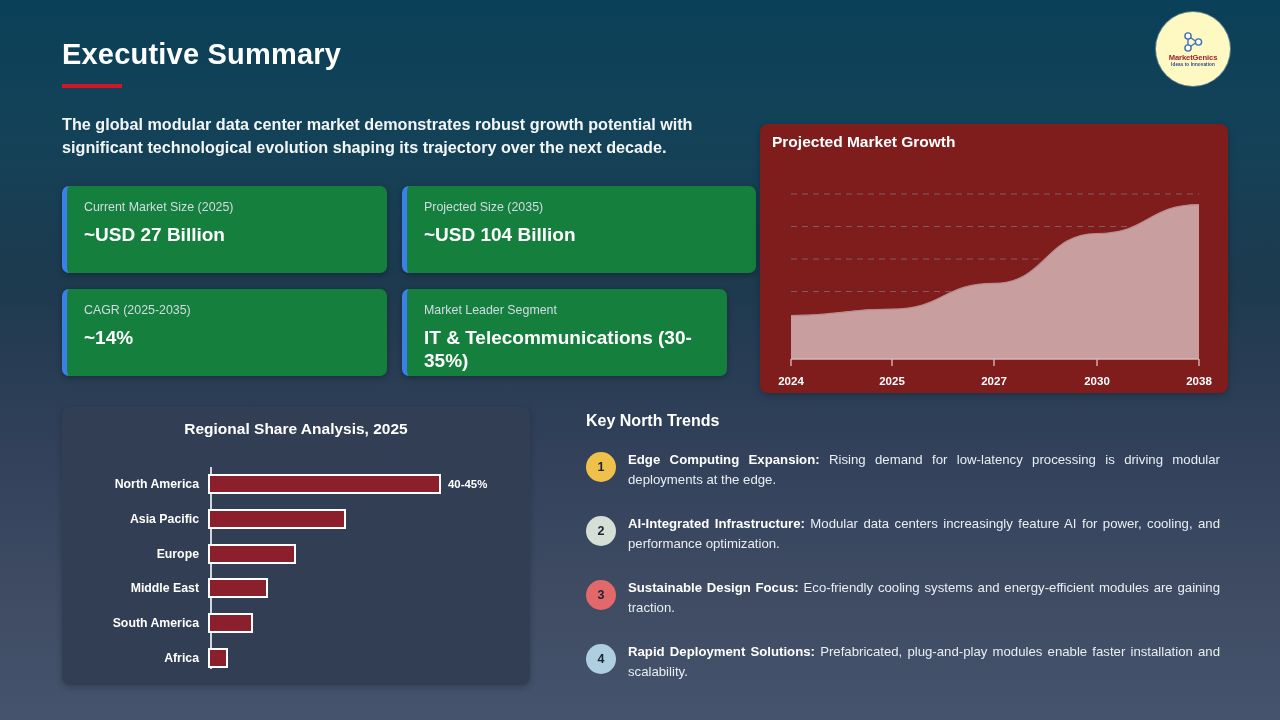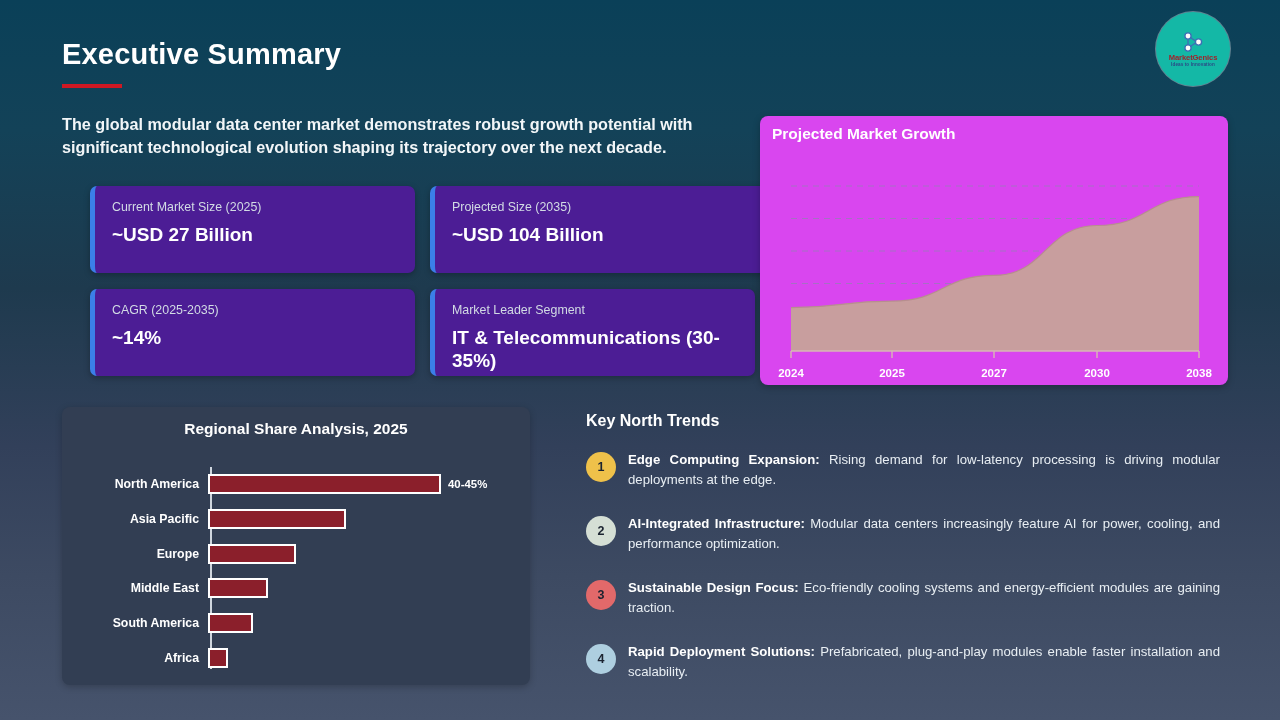--- a/index.html
+++ b/index.html
@@ -18,21 +18,21 @@
     font-size:29px; font-weight:bold; letter-spacing:.2px;
     color:#ffffff;
   }
   #title-rule {
     position:absolute; left:62px; top:84px;
     width:60px; height:4px; background:#cf1823;
   }
   #logo-badge {
     position:absolute; left:1156px; top:12px;
     width:74px; height:74px; border-radius:50%;
-    background:#14b8a6;
+    background:#fef9c3;
     display:flex; flex-direction:column;
     align-items:center; justify-content:center;
     box-shadow:0 0 0 1px rgba(255,255,255,.35);
   }
   #logo-mark { width:26px; height:22px; margin-bottom:1px; }
   #logo-name {
     font-size:7.6px; font-weight:bold; color:#a0232c;
     letter-spacing:-.1px; line-height:1;
   }
   #logo-tagline {
@@ -44,39 +44,38 @@
   #intro {
     position:absolute; left:62px; top:113px; width:660px;
     font-size:16.2px; font-weight:bold; line-height:1.45;
     color:#f2f6f8;
   }
 
   
   .stat-card {
     position:absolute;
     height:87px;
-    background:#4c1d95;
+    background:#15803d;
     border-left:5px solid #3b7fe8;
     border-radius:7px;
     padding:14px 16px 0 17px;
     box-shadow:0 2px 6px rgba(0,0,0,.28);
-    margin-left:28px;
   }
   .stat-label { font-size:12.4px; color:#d2dbe4; font-weight:normal; line-height:1.2; }
   .stat-value { font-size:19px; font-weight:bold; color:#ffffff; margin-top:9px; line-height:1.2; }
   #card-0 { left:62px;  top:186px; width:325px; }
   #card-1 { left:402px; top:186px; width:354px; }
   #card-2 { left:62px;  top:289px; width:325px; }
   #card-3 { left:402px; top:289px; width:325px; }
 
   
   #growth-panel {
-    position:absolute; left:760px; top:116px;
+    position:absolute; left:760px; top:124px;
     width:468px; height:269px;
-    background:#d946ef; border-radius:8px;
+    background:#7f1d1d; border-radius:8px;
     box-shadow:0 2px 7px rgba(0,0,0,.25);
   }
   #growth-title {
     position:absolute; left:12px; top:9px;
     font-size:15.5px; font-weight:bold; color:#ffffff;
   }
   #growth-svg { position:absolute; left:0; top:0; width:468px; height:269px; }
   .axis-year {
     position:absolute; bottom:6px;
     font-size:11.5px; font-weight:bold; color:#ffffff;

